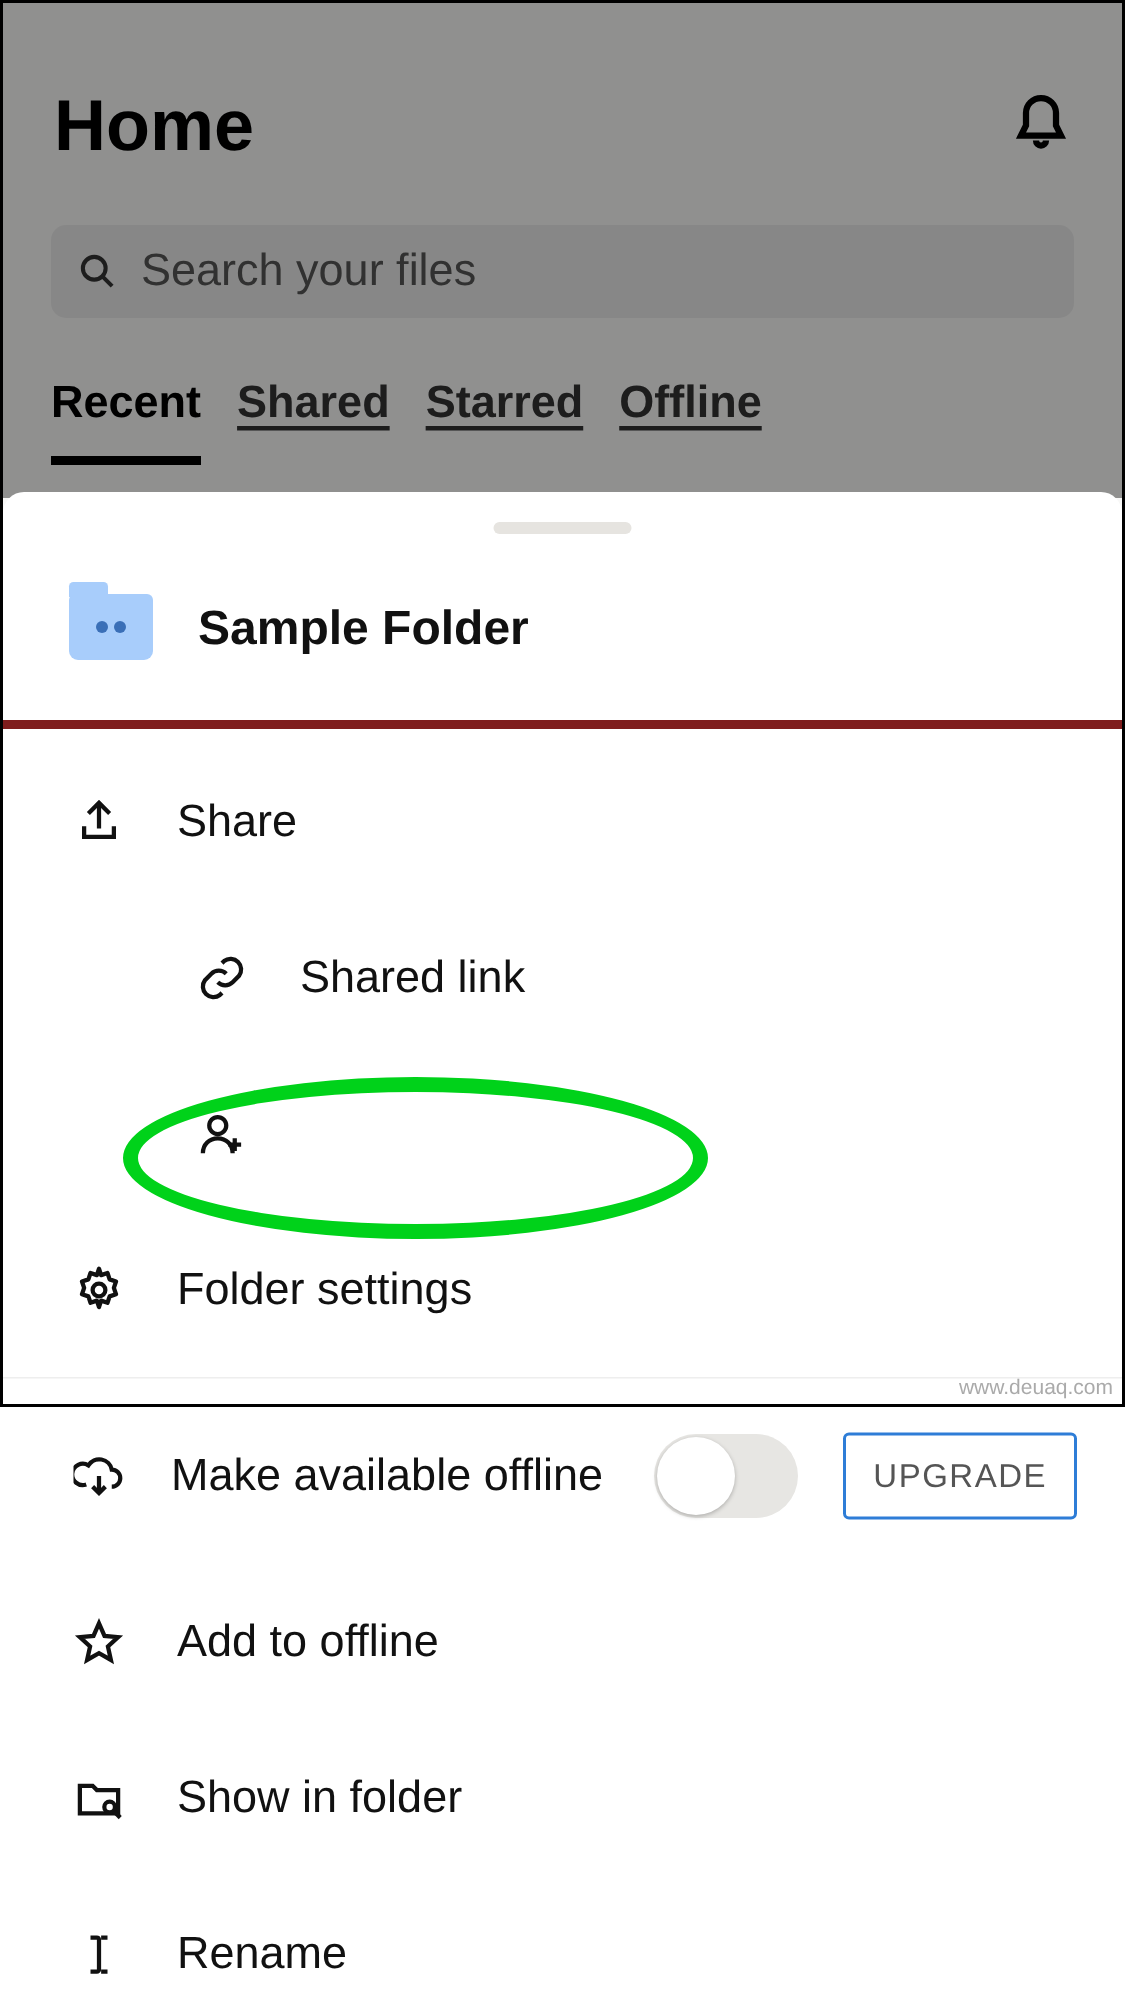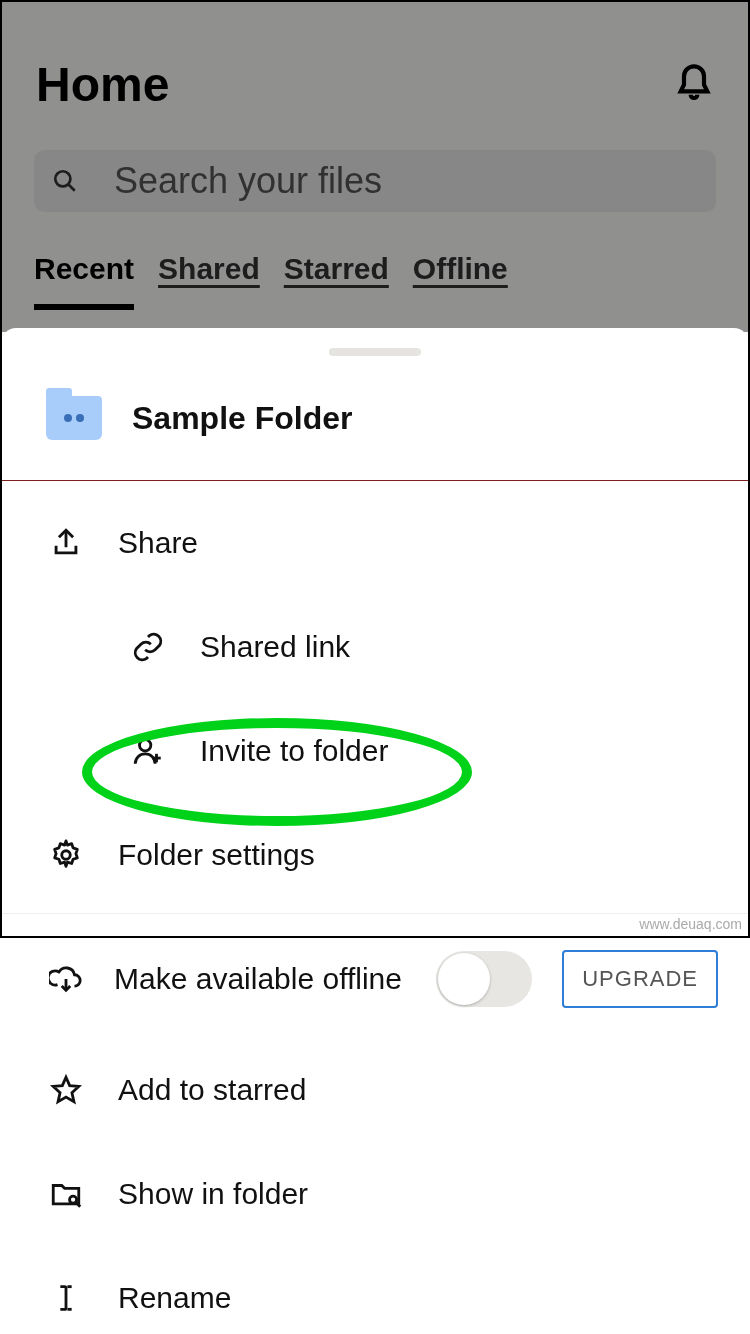--- a/index.html
+++ b/index.html
@@ -5,27 +5,27 @@
   * { box-sizing: border-box; margin: 0; padding: 0; }
   html, body { width: 750px; height: 1334px; overflow: hidden; font-family: -apple-system, "Helvetica Neue", Arial, sans-serif; }
   .screen { position: relative; width: 750px; height: 938px; background: #fff; border: 2px solid #000; }
   .bg { position: absolute; inset: 0; background: #f8f8f7; }
   .dim { position: absolute; left:0; right:0; top:0; height: 330px; background: rgba(0,0,0,0.42); }
   .header { position: absolute; left:0; right:0; top:0; padding: 55px 34px 20px 34px; display:flex; align-items:center; justify-content:space-between; }
   .title { font-size: 48px; font-weight: 700; color:#000; }
   .bell svg { width:40px; height:40px; stroke:#000; fill:none; stroke-width:2.5; }
   .search { position:absolute; left:32px; right:32px; top:148px; height:62px; background: rgba(0,0,0,0.06); border-radius:10px; display:flex; align-items:center; padding:0 18px; gap:16px; }
   .search svg { width:26px; height:26px; stroke:#333; fill:none; stroke-width:2.5; }
-  .search-ph { font-size:36px; color:#555;margin-left:20px; }
+  .search-ph { font-size:30px; color:#555; }
   .tabs { position:absolute; left:32px; right:32px; top:250px; display:flex; gap:24px; }
   .tab { font-size:30px; font-weight:700; color:#333; text-decoration: underline; text-underline-offset: 6px; padding-bottom:6px; }
   .tab.active { color:#000; border-bottom: 6px solid #000; text-decoration: none; padding-bottom:18px; }
   .sheet { position:absolute; left:0; right:0; top:326px; bottom:0; background:#fff; border-top-left-radius:14px; border-top-right-radius:14px; }
   .grab { width:92px; height:8px; background:#e6e4e0; border-radius:4px; margin: 20px auto 0; }
-  .folderhead { display:flex; align-items:center; gap:30px; padding: 40px 40px 40px 44px; border-bottom:1px solid #7f1d1d; }
+  .folderhead { display:flex; align-items:center; gap:30px; padding: 40px 40px 40px 44px; border-bottom:6px solid #7f1d1d; }
   .foldericon { width:56px; height:44px; background:#a8cdfb; border-radius:4px 4px 6px 6px; position:relative; }
   .foldericon::before { content:""; position:absolute; left:0; top:-8px; width:26px; height:10px; background:#a8cdfb; border-radius:3px 3px 0 0; }
   .foldericon .dots { position:absolute; left:50%; top:50%; transform:translate(-50%,-50%); display:flex; gap:4px; }
   .foldericon .dots span { width:8px; height:8px; background:#3a6fb7; border-radius:50%; }
   .foldername { font-size:32px; font-weight:700; color:#111; }
   .list { padding: 10px 0 0 0; }
   .item { display:flex; align-items:center; padding: 34px 40px 34px 46px; gap: 34px; }
   .item.sub { padding-left: 128px; }
   .ic { width:36px; height:36px; display:flex; align-items:center; justify-content:center; flex-shrink:0; }
   .ic svg { width:34px; height:34px; stroke:#111; fill:none; stroke-width:2; }
@@ -109,21 +109,20 @@
 
       <div class="item sub">
         <div class="ic">
           <svg viewBox="0 0 24 24">
               <circle cx="10" cy="8" r="4"></circle>
               <path d="M3 21c0-4 3-7 7-7s7 3 7 7"></path>
               <path d="M18 14v6"></path>
               <path d="M15 17h6"></path>
             </svg>
         </div>
-        <div class="label">Invite to folder</div>
       </div>
 
       <div class="item">
         <div class="ic">
           <svg viewBox="0 0 24 24">
               <circle cx="12" cy="12" r="3"></circle>
               <path d="M12 2l1 3 3-1 1 3 3 1-1 3 1 3-3 1-1 3-3-1-1 3-1-3-3 1-1-3-3-1 1-3-1-3 3-1 1-3 3 1z" stroke-linejoin="round"></path>
             </svg>
         </div>
         <div class="label">Folder settings</div>
@@ -145,21 +144,21 @@
           </div>
         <div class="upgrade">UPGRADE</div>
       </div>
 
       <div class="item">
         <div class="ic">
           <svg viewBox="0 0 24 24">
               <path d="M12 3l2.6 5.9 6.4.6-4.8 4.4 1.4 6.3L12 17l-5.6 3.2 1.4-6.3L3 9.5l6.4-.6z"></path>
             </svg>
         </div>
-        <div class="label">Add to starred</div>
+        <div class="label">Add to offline</div>
       </div>
 
       <div class="item">
         <div class="ic">
           <svg viewBox="0 0 24 24">
               <path d="M3 6h6l2 2h10v11H3z"></path>
               <circle cx="17" cy="16" r="2.5"></circle>
               <line x1="19" y1="18" x2="22" y2="21"></line>
             </svg>
         </div>

